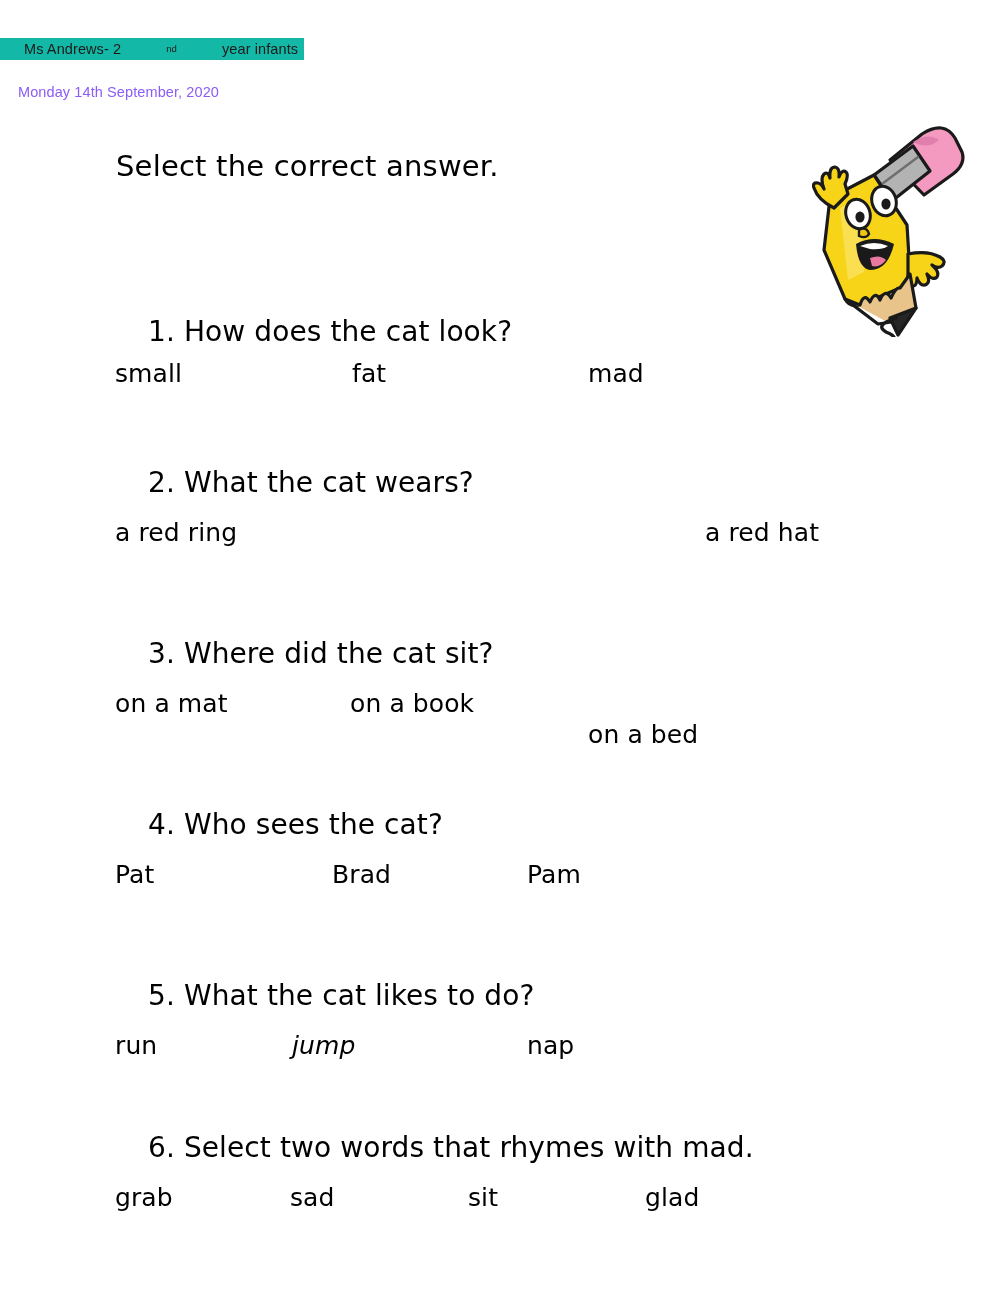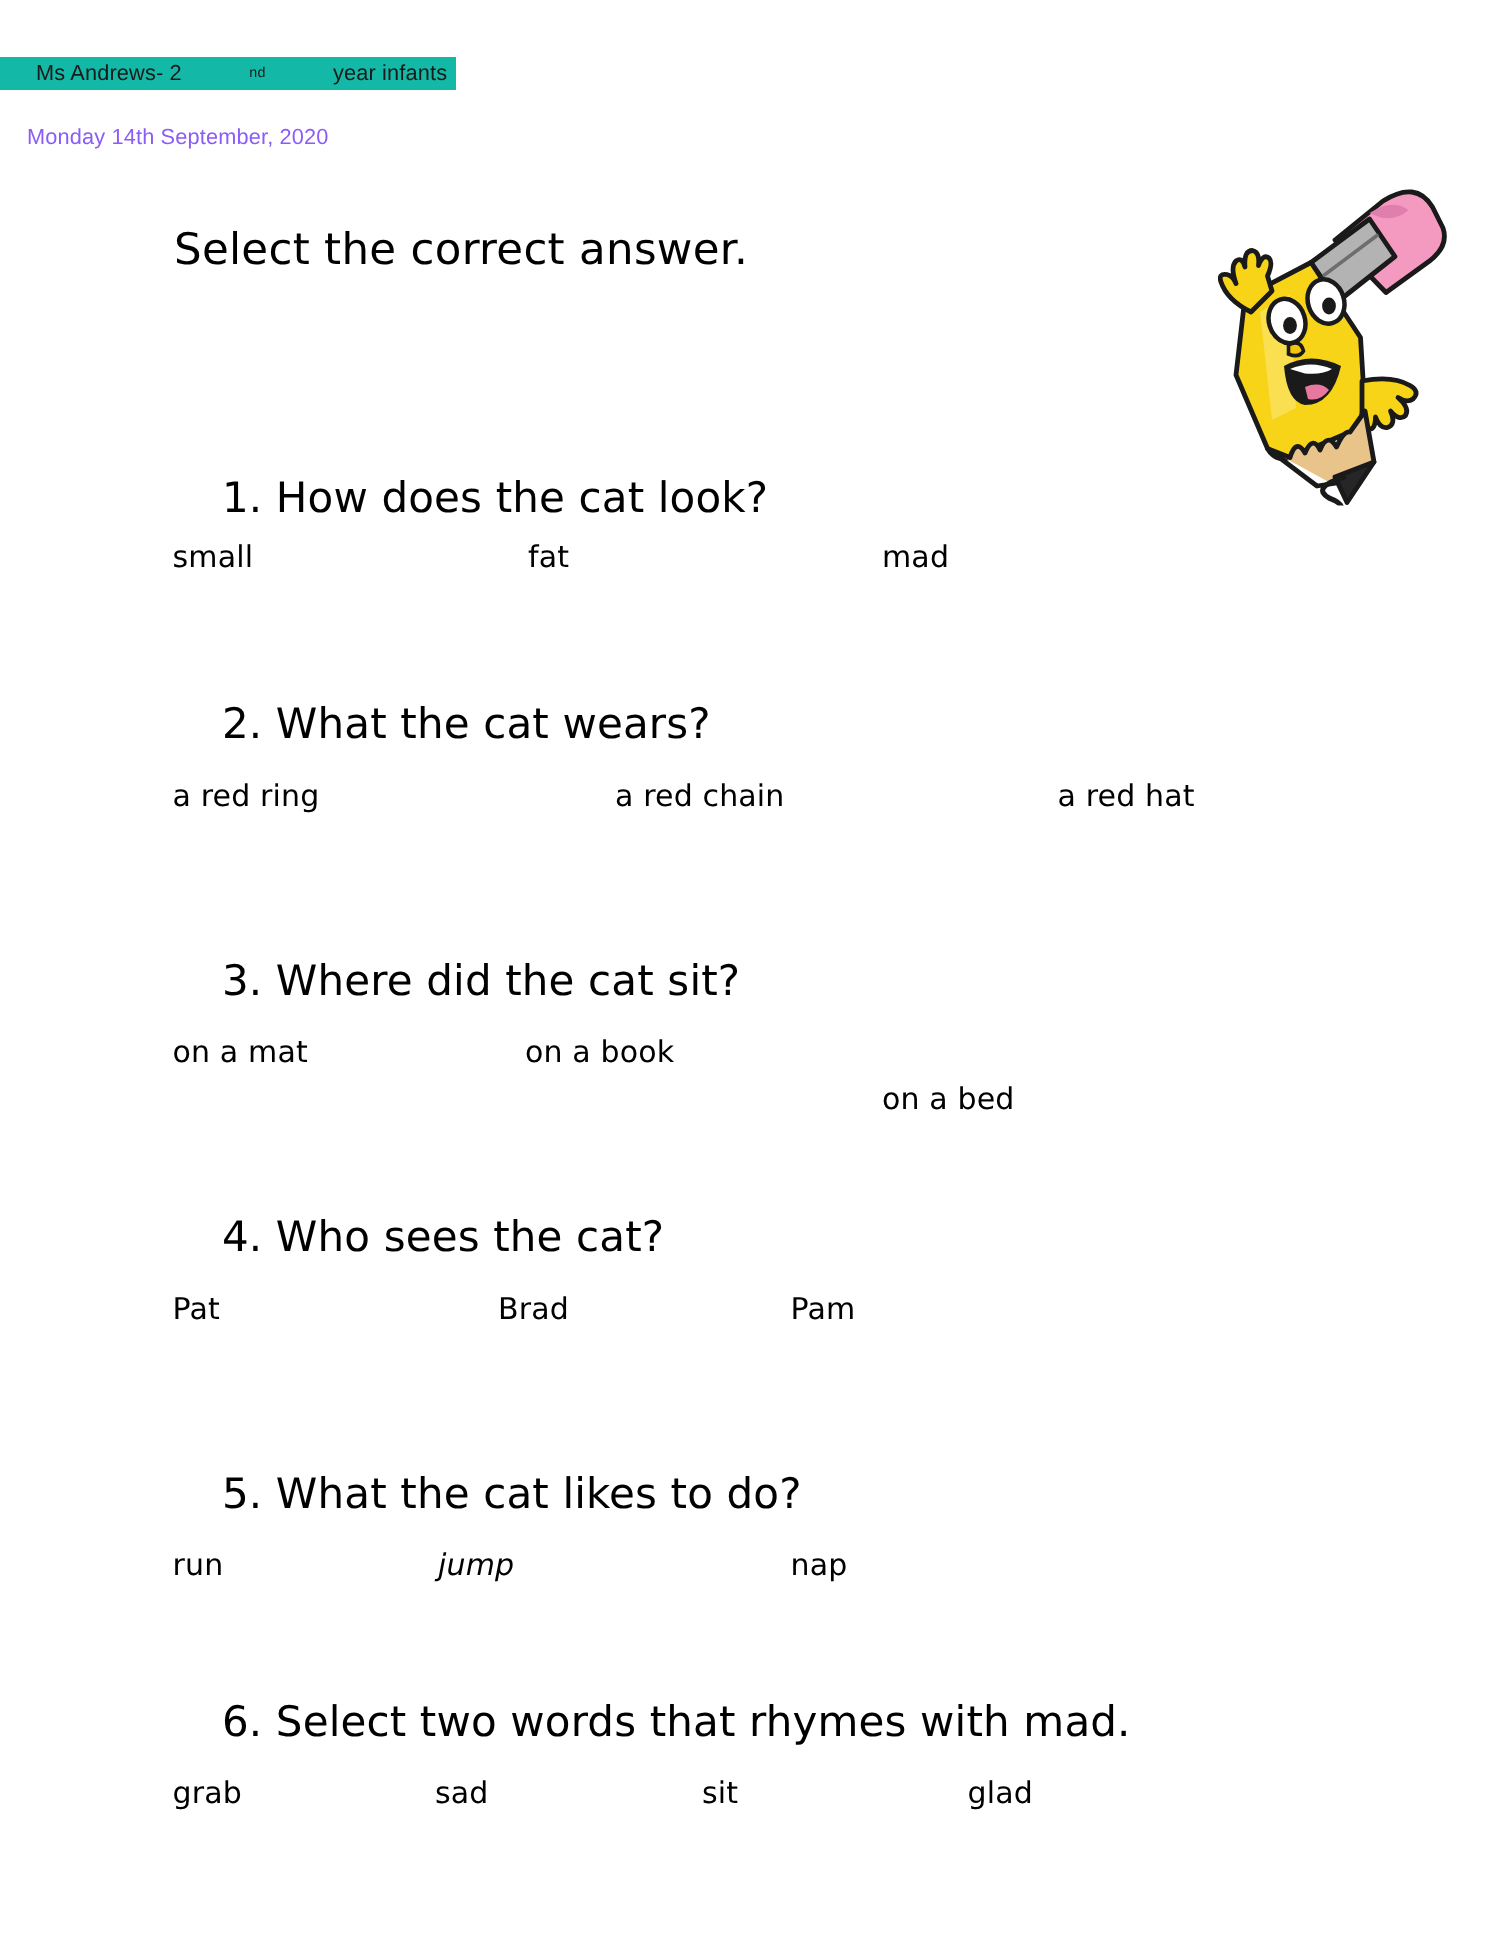--- a/index.html
+++ b/index.html
@@ -93,21 +93,21 @@
     position: absolute;
     left: 0;
     top: 44px;
     width: 1000px;
     height: 44px;
   }
   .option {
     position: absolute;
     top: 0;
     font-family: "DejaVu Sans", sans-serif;
-    font-size: 20px;
+    font-size: 25px;
     color: #000000;
     white-space: nowrap;
     letter-spacing: .1px;
   }
 
   
   .pencil-mascot {
     position: absolute;
     left: 812px;
     top: 122px;
@@ -181,21 +181,20 @@
       <span class="option" style="left:115px;">small</span>
       <span class="option" style="left:352px;">fat</span>
       <span class="option" style="left:588px;">mad</span>
     </div>
   </div>
 
   <div class="question-block" style="top:466px;">
     <div class="question-text">2. What the cat wears?</div>
     <div class="options-row" style="top:52px;">
       <span class="option" style="left:115px;">a red ring</span>
-      <span class="option" style="left:410px;">a red chain</span>
       <span class="option" style="left:705px;">a red hat</span>
     </div>
   </div>
 
   <div class="question-block" style="top:637px;">
     <div class="question-text">3. Where did the cat sit?</div>
     <div class="options-row" style="top:52px;">
       <span class="option" style="left:115px;">on a mat</span>
       <span class="option" style="left:350px;">on a book</span>
       <span class="option" style="left:588px;margin-top:31px;">on a bed</span>

